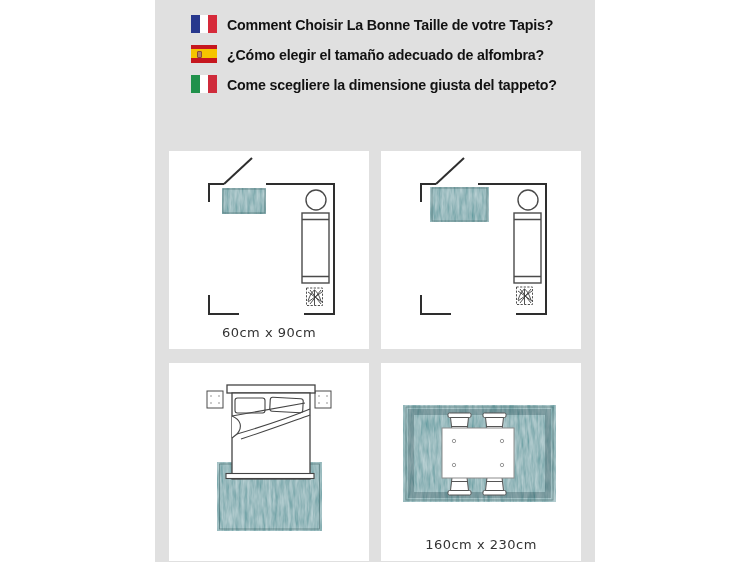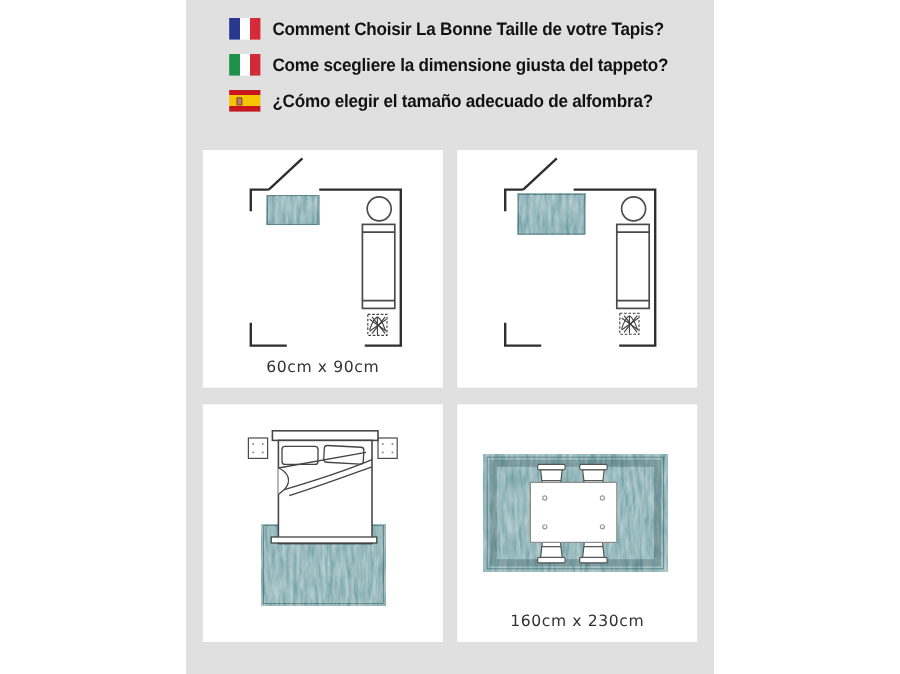--- a/index.html
+++ b/index.html
@@ -30,21 +30,21 @@
     position:absolute; left:6px; top:6px; width:5px; height:7px;
     background:#b0846a; border:0.5px solid #8d4a3a; border-radius:1px;
   }
   .lang-text {
     font-size:15px; font-weight:bold; color:#121212;
     letter-spacing:-0.2px; white-space:nowrap;
     transform:scaleX(0.95); transform-origin:left center;
   }
   
   .grid {
-    position:absolute; left:14px; top:125px;
+    position:absolute; left:14px; top:151px;
     display:grid;
     grid-template-columns:200px 200px;
     grid-template-rows:198px 198px;
     column-gap:12px; row-gap:14px;
   }
   .panel { background:#ffffff; position:relative; }
   .diagram { position:absolute; left:0; top:0; }
   .size-label {
     position:absolute; bottom:9px; left:0; width:100%;
     text-align:center;
@@ -56,28 +56,28 @@
 <body>
 
 <div class="strip">
 
   <div class="header">
     <div class="lang-row">
       <div class="flag flag-france"></div>
       <div class="lang-text">Comment Choisir La Bonne Taille de votre Tapis?</div>
     </div>
     <div class="lang-row">
-      <div class="flag flag-italy"></div>
-      <div class="lang-text">Come scegliere la dimensione giusta del tappeto?</div>
-    </div>
-    <div class="lang-row">
       <div class="flag flag-spain">
           <span class="spain-emblem"></span>
         </div>
       <div class="lang-text">¿Cómo elegir el tamaño adecuado de alfombra?</div>
+    </div>
+    <div class="lang-row">
+      <div class="flag flag-italy"></div>
+      <div class="lang-text">Come scegliere la dimensione giusta del tappeto?</div>
     </div>
   </div>
 
   <div class="grid">
 
     <div class="panel">
       <svg class="diagram" width="200" height="198" viewBox="0 0 200 198">
         <defs>
           <filter id="rugtex" x="-2%" y="-2%" width="104%" height="104%">
             <feTurbulence type="fractalNoise" baseFrequency="0.33 0.055" numOctaves="3" seed="8" result="n"></feTurbulence>

